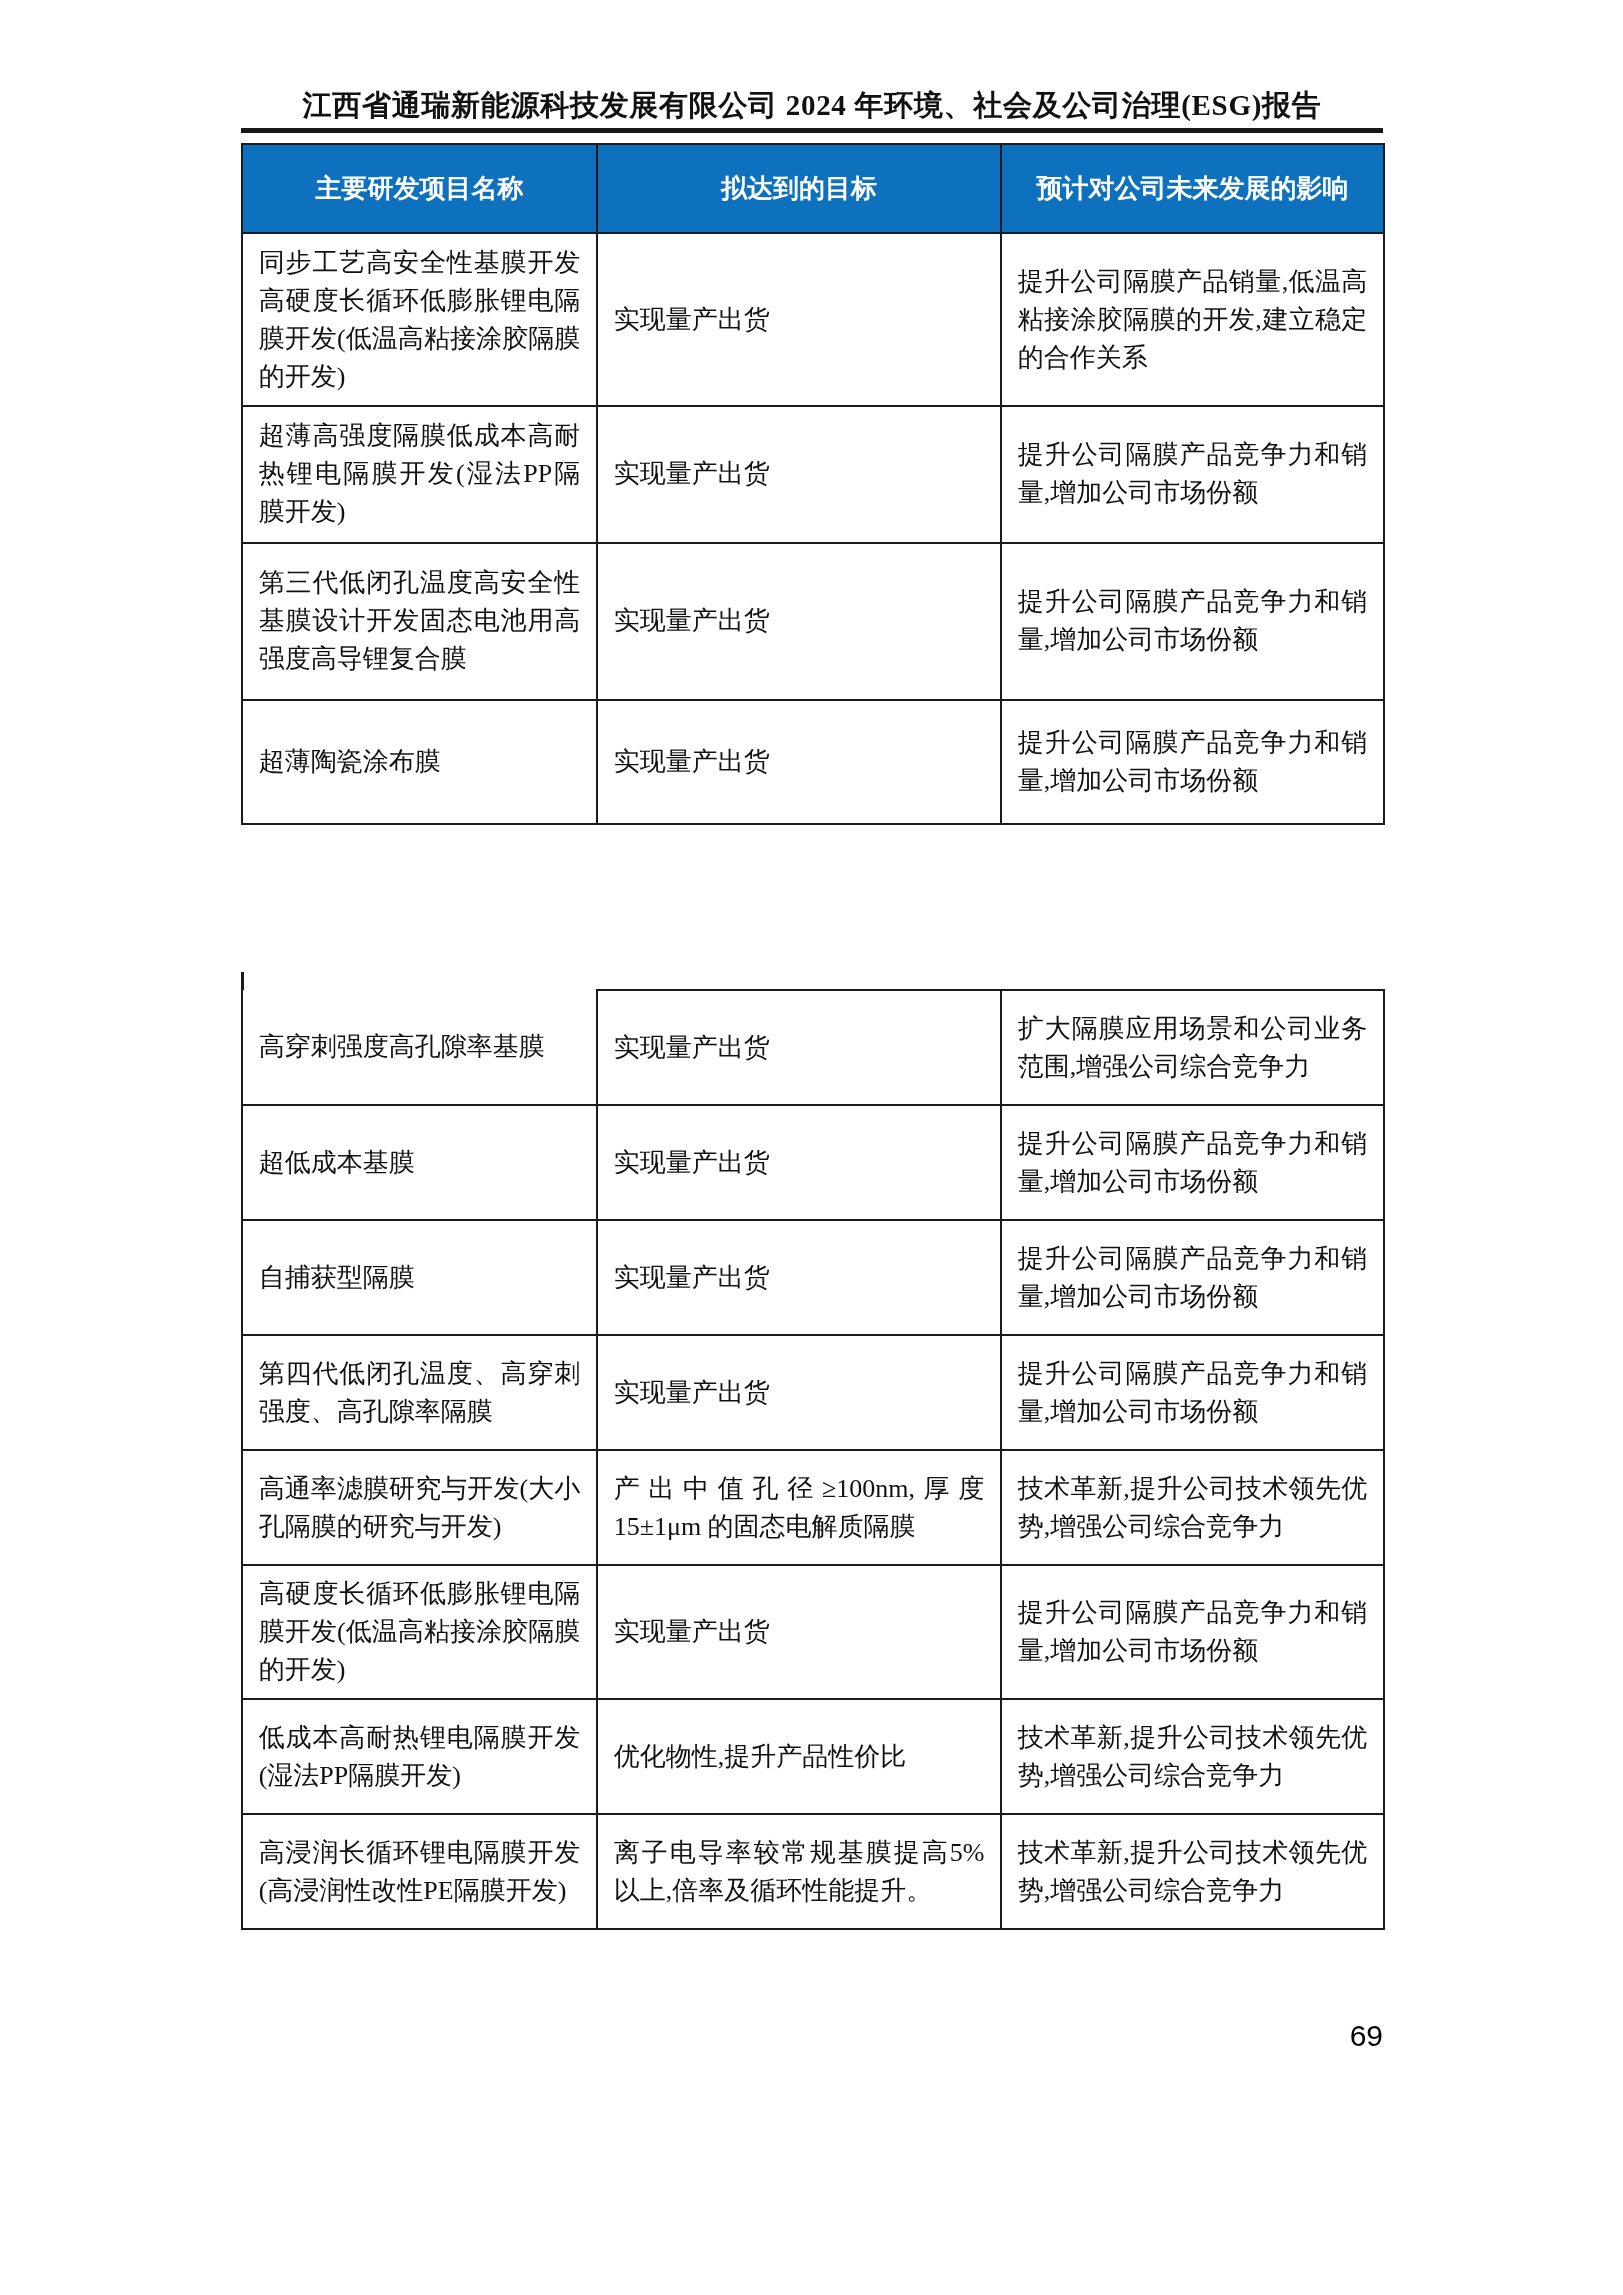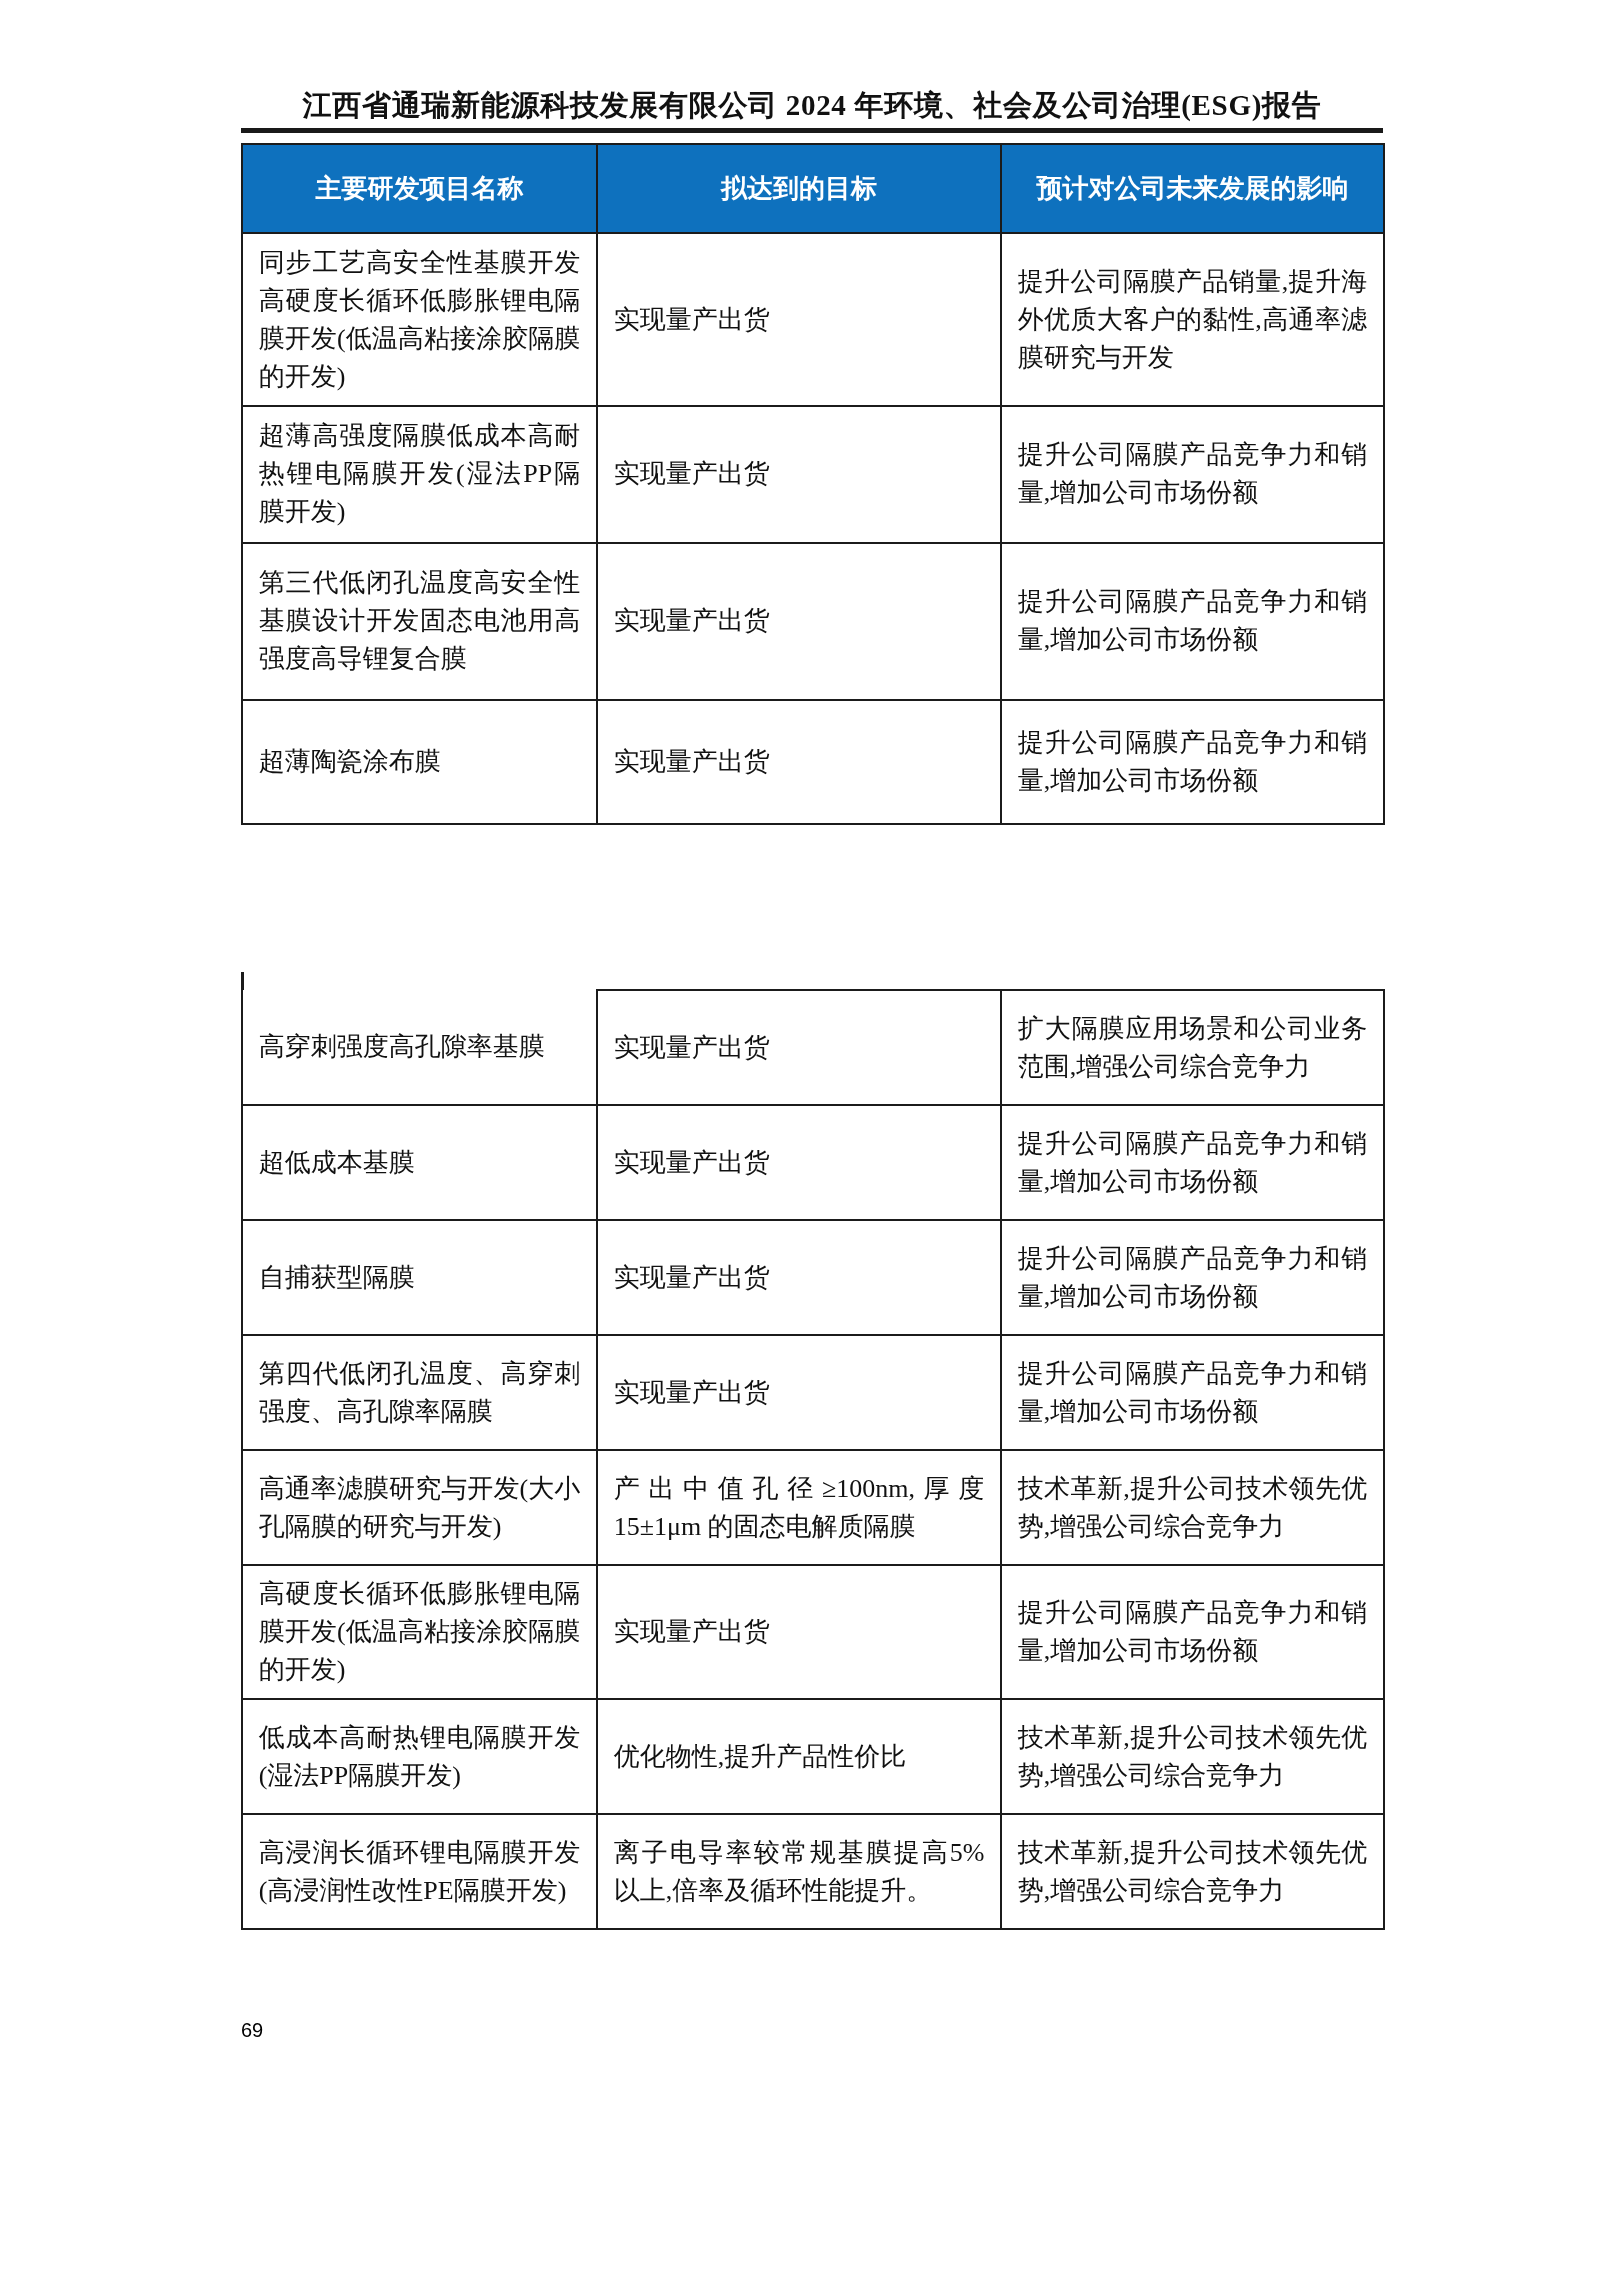--- a/index.html
+++ b/index.html
@@ -76,23 +76,23 @@
     top:972px;
     width:2.6px;
     height:18.3px;
     background:var(--border,#1b1b1b);
   }
   .page-number{
     position:absolute;
     left:241px;
     top:2019px;
     width:1142px;
-    text-align:left;
+    text-align:right;
     font-family:"Liberation Sans","DejaVu Sans",sans-serif;
-    font-size:20px;
+    font-size:30px;
     color:#000;
   }
 </style>
 </head>
 <body>
 
 <div class="page">
 
   <div class="page-header-title">江西省通瑞新能源科技发展有限公司 2024 年环境、社会及公司治理(ESG)报告</div>
 
@@ -109,21 +109,21 @@
         <th>主要研发项目名称</th>
         <th>拟达到的目标</th>
         <th>预计对公司未来发展的影响</th>
       </tr>
     </thead>
     <tbody>
 
         <tr>
           <td>同步工艺高安全性基膜开发高硬度长循环低膨胀锂电隔膜开发(低温高粘接涂胶隔膜的开发)</td>
           <td>实现量产出货</td>
-          <td>提升公司隔膜产品销量,提升海外优质大客户的黏性,高通率滤膜研究与开发</td>
+          <td>提升公司隔膜产品销量,低温高粘接涂胶隔膜的开发,建立稳定的合作关系</td>
         </tr>
 
         <tr>
           <td>超薄高强度隔膜低成本高耐热锂电隔膜开发(湿法PP隔膜开发)</td>
           <td>实现量产出货</td>
           <td>提升公司隔膜产品竞争力和销量,增加公司市场份额</td>
         </tr>
 
 
         <tr>

